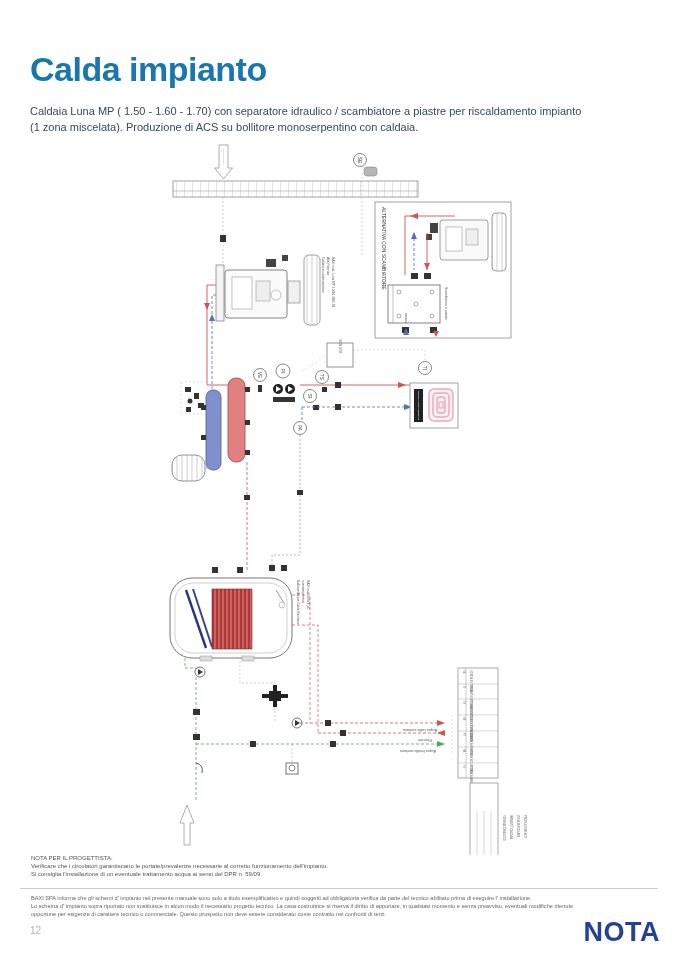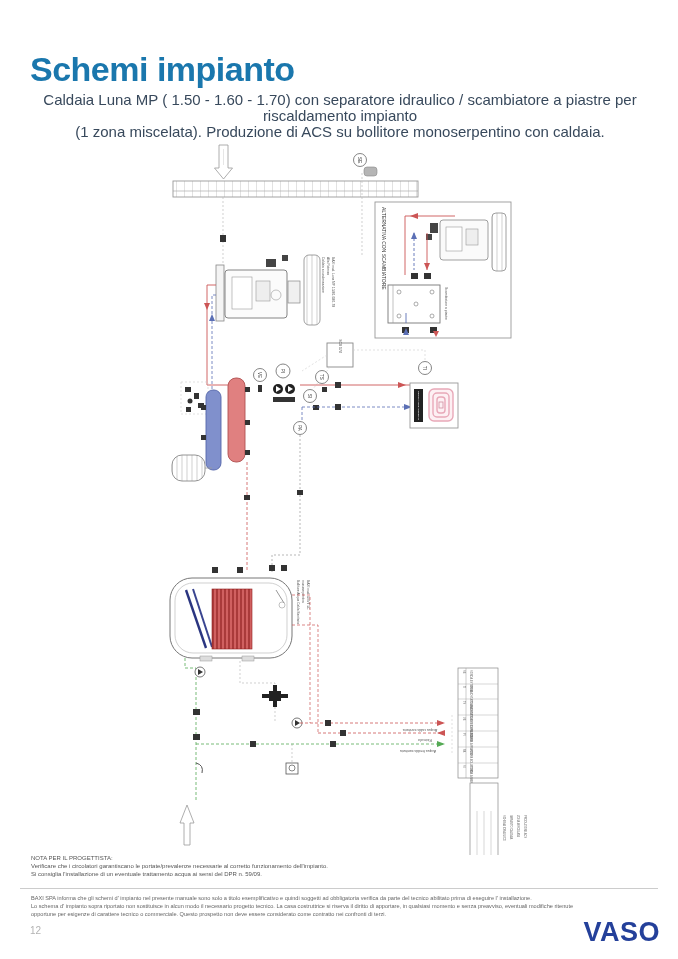--- a/index.html
+++ b/index.html
@@ -7,22 +7,22 @@
     position:relative;width:678px;height:959px;margin:0 auto;
     background:#ffffff;overflow:hidden;
     font-family:"Liberation Sans", sans-serif;
   }
   
   .title{
     position:absolute;left:30px;top:50px;
     font-size:34px;font-weight:bold;color:#1a77ad;letter-spacing:-0.5px;
   }
   .subtitle{
-    position:absolute;left:30px;top:92px;width:620px;
-    font-size:15px;line-height:16px;color:#38495c;text-align:center;
+    position:absolute;left:30px;top:103px;width:620px;
+    font-size:11px;line-height:16px;color:#38495c;
   }
   
   .diagram{position:absolute;left:0;top:135px;width:678px;height:720px;}
   
   .nota{
     position:absolute;left:31px;top:854px;width:600px;
     font-size:6px;line-height:8px;color:#555;
   }
   .divider{
     position:absolute;left:20px;top:888px;width:638px;height:0;
@@ -41,21 +41,21 @@
     font-size:27px;font-weight:800;color:#24409a;
     letter-spacing:0.5px;font-style:normal;
   }
   svg text{font-family:"Liberation Sans", sans-serif;}
 </style>
 </head>
 <body>
 
 <div class="page">
 
-  <div class="title">Schemi impianto</div>
+  <div class="title">Calda impianto</div>
   <div class="subtitle">
     <span>Caldaia Luna MP ( 1.50 - 1.60 - 1.70) con separatore idraulico / scambiatore a piastre per riscaldamento impianto</span><br>
     <span>(1 zona miscelata). Produzione di ACS su bollitore monoserpentino con caldaia.</span>
   </div>
 
   <div class="diagram">
   <svg width="678" height="720" viewBox="0 0 678 720">
     <defs>
       <pattern id="cells" width="8" height="16" patternUnits="userSpaceOnUse">
         <rect width="8" height="16" fill="#fff"></rect>
@@ -351,15 +351,15 @@
 
   <div class="divider"></div>
 
   <div class="disclaimer">
     <span>BAXI SPA informa che gli schemi d' impianto nel presente manuale sono solo a titolo esemplificativo e quindi soggetti ad obbligatoria verifica da parte del tecnico abilitato prima di eseguire l' installazione.</span><br>
     <span>Lo schema d' impianto sopra riportato non sostituisce in alcun modo il necessario progetto tecnico. La casa costruttrice si riserva il diritto di apportare, in qualsiasi momento e senza preavviso, eventuali modifiche ritenute</span><br>
     <span>opportune per esigenze di carattere tecnico o commerciale. Questo prospetto non deve essere considerato come contratto nei confronti di terzi.</span>
   </div>
 
   <div class="pagenum">12</div>
-  <div class="brand">VASO</div>
+  <div class="brand">NOTA</div>
 
 </div>
 
 </body></html>

